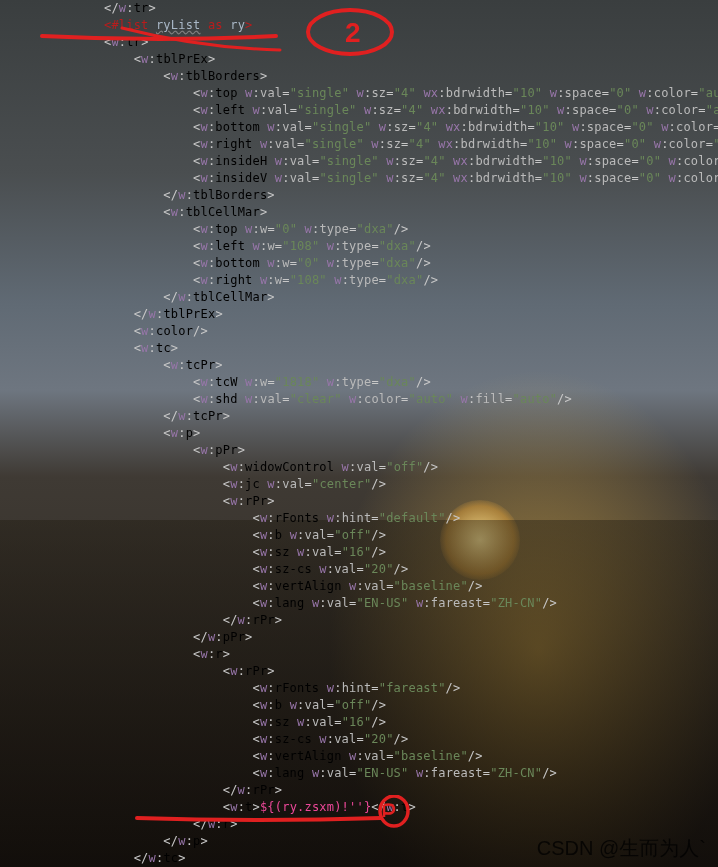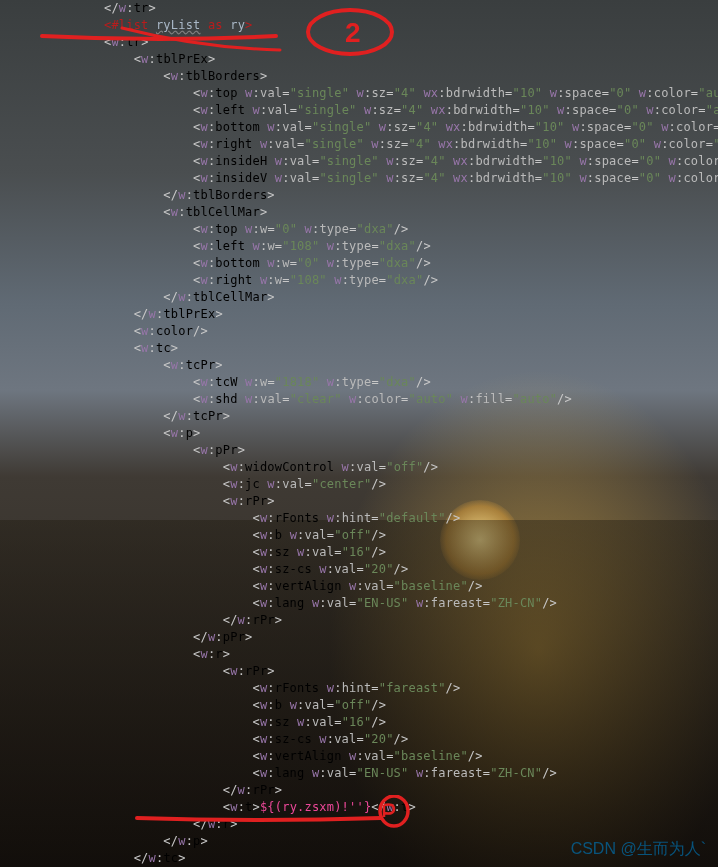--- a/index.html
+++ b/index.html
@@ -14,21 +14,21 @@
   .code{position:relative;white-space:pre;color:#c8c8c8;padding-left:0;}
   .t{color:#000000;} 
   .ns{color:#9876aa;} 
   .attr{color:#bababa;text-align:center;}
   .str{color:#6a8759;} 
   .ftl{color:#b91c1c;} 
   .ftlid{color:#a9b7c6;text-decoration:underline wavy #808080;}
   .expr{color:#ec4899;}
   .pun{color:#c8c8c8;}
   .annot{position:absolute;pointer-events:none;}
-  .watermark{position:absolute;right:12px;bottom:10px;color:#0369a1;font-family:sans-serif;font-size:16px;opacity:0.75;text-align:right;}
+  .watermark{position:absolute;right:12px;bottom:10px;color:#000000;font-family:sans-serif;font-size:20px;opacity:0.75;text-align:right;}
 </style>
 </head>
 <body>
 
 <div class="bg"></div>
 <div class="sun"></div>
 <div class="water"></div>
 
 <div class="code" id="code">              <span class="pun">&lt;/</span><span class="ns">w</span><span class="pun">:</span><span class="t">tr</span><span class="pun">&gt;</span>
               <span class="ftl">&lt;#list </span><span class="ftlid">ryList</span><span class="ftl"> as </span><span class="ftlid" style="text-decoration:none">ry</span><span class="ftl">&gt;</span>

